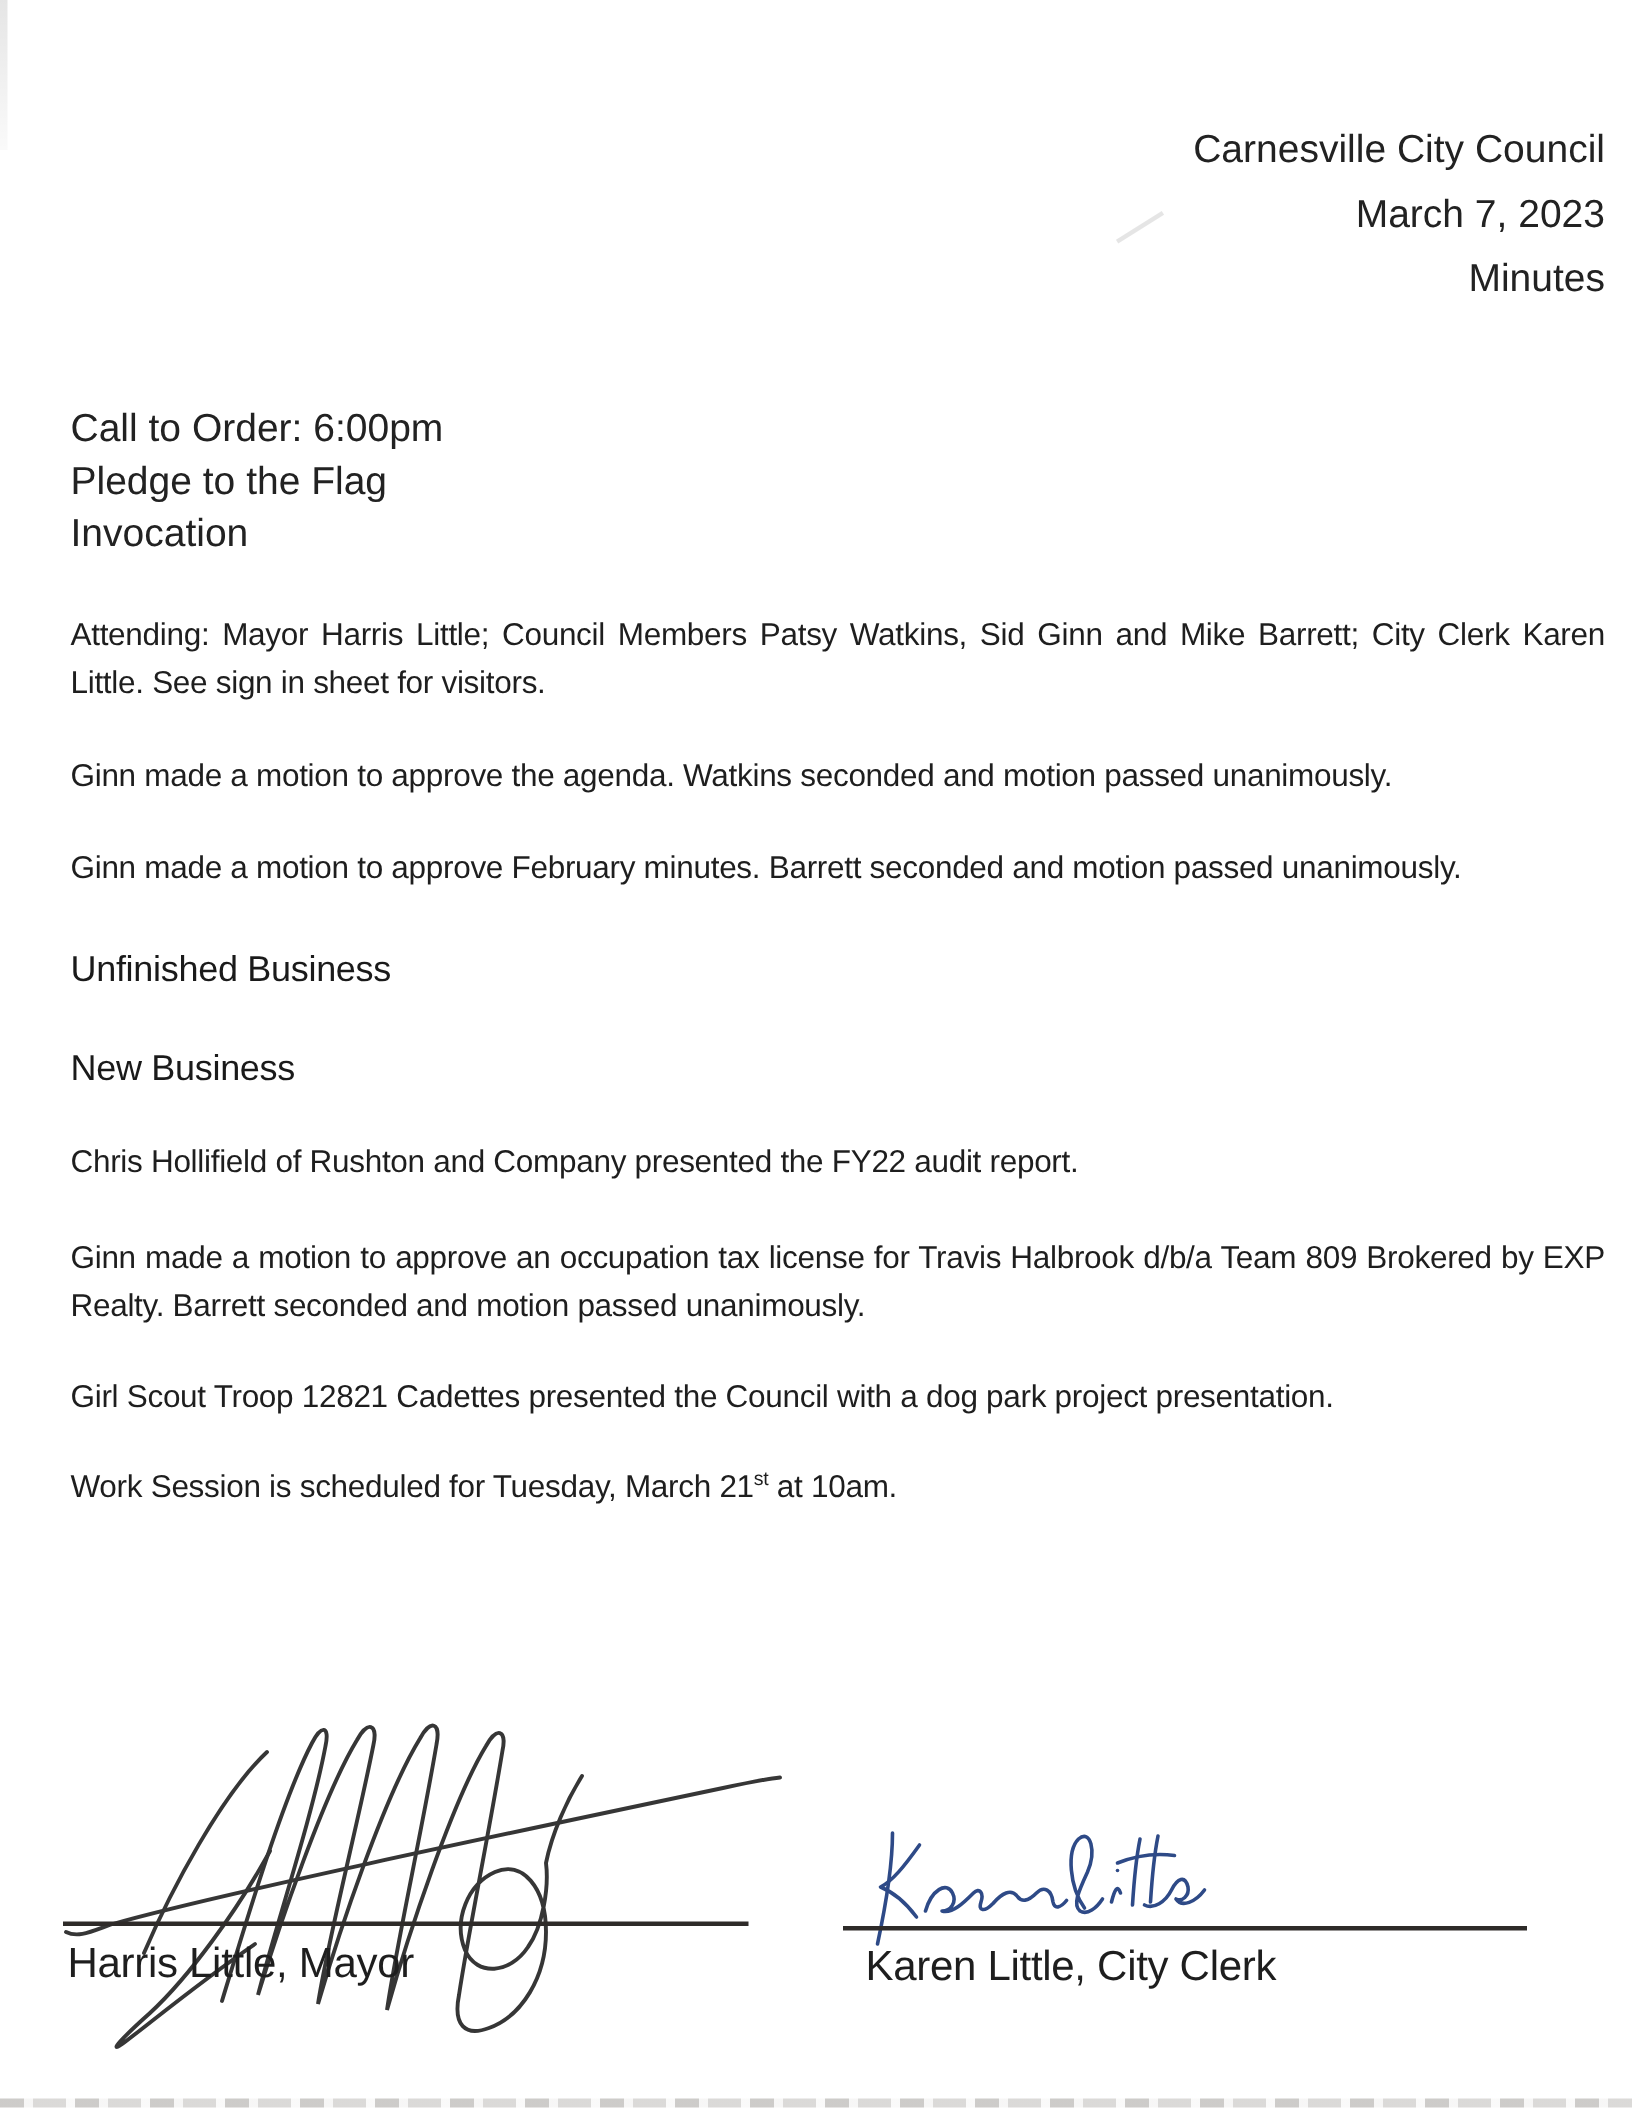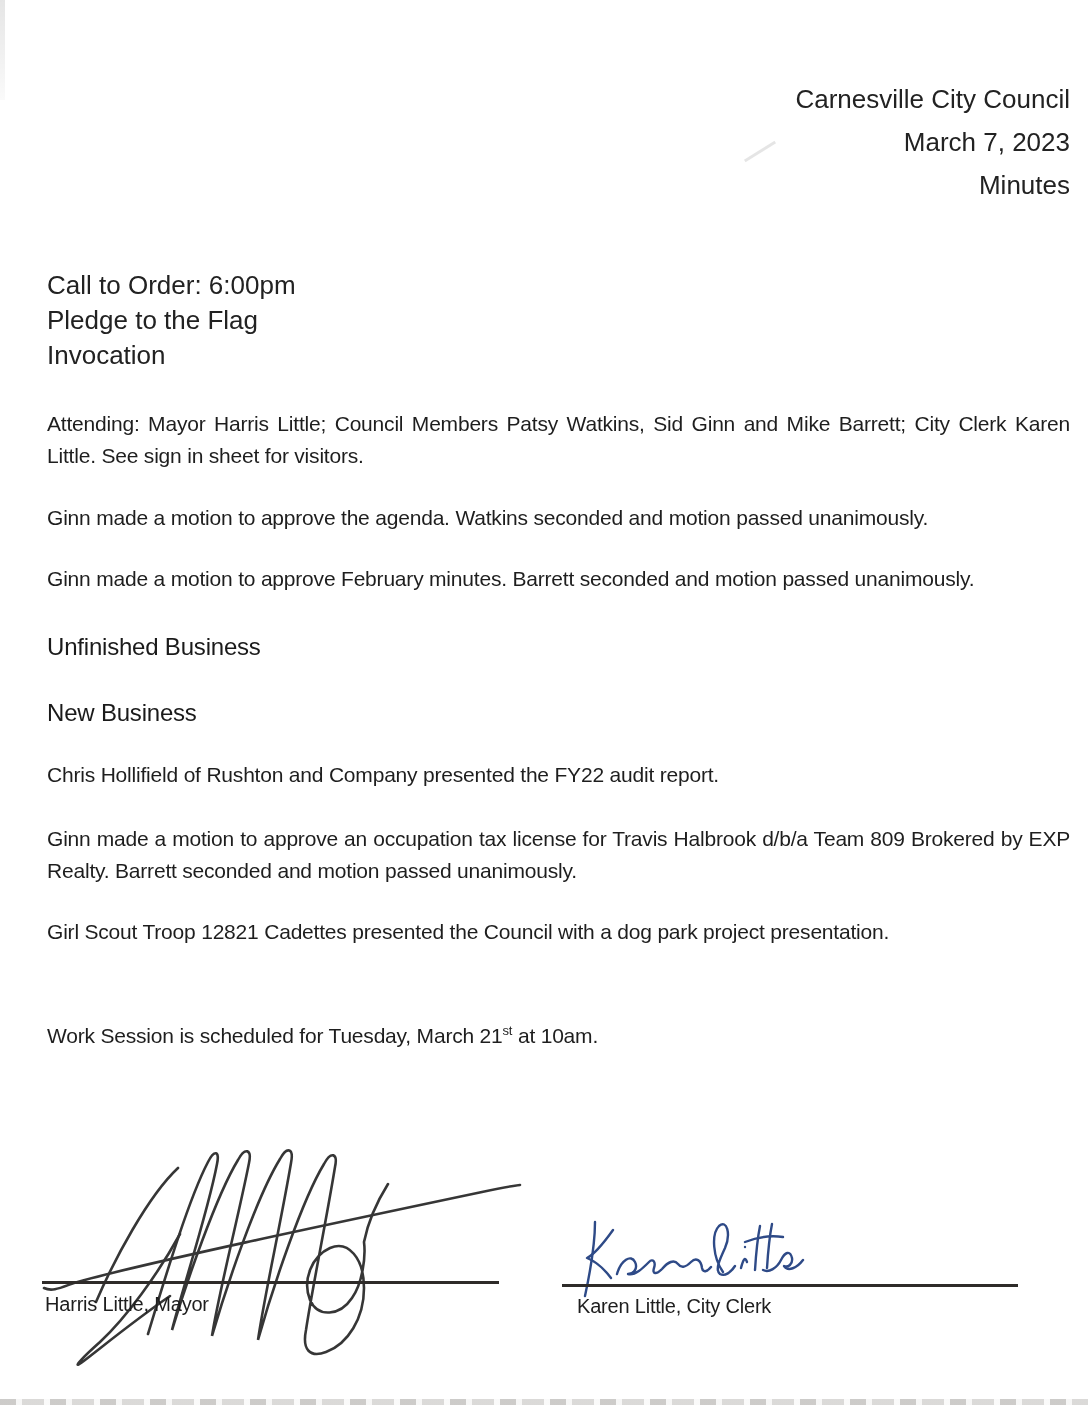--- a/index.html
+++ b/index.html
@@ -22,21 +22,21 @@
   .p{
     position:absolute;left:47px;width:1023px;margin:0;
     font-size:21px;line-height:31px;letter-spacing:-0.2px;color:#1e1e1e;
   }
   .justify{text-align:justify;line-height:32px;}
   .nowrap{white-space:nowrap;}
   .heading{font-size:24px;font-weight:400;letter-spacing:-0.2px;color:#1a1a1a;}
   sup.sst{font-size:13px;vertical-align:super;line-height:0;}
   .sig-line{position:absolute;height:3px;background:#2e2b29;}
   .sig-label{
-    position:absolute;margin:0;font-size:20px;letter-spacing:-0.2px;color:#1e1e1e;
+    position:absolute;margin:0;font-size:28px;letter-spacing:-0.2px;color:#1e1e1e;
   }
   .sig-svg{position:absolute;overflow:visible;}
   .artifact-left-edge{
     position:absolute;left:0;top:0;width:5px;height:100px;
     background:linear-gradient(180deg, rgba(0,0,0,0.10), rgba(0,0,0,0.02));
   }
   .artifact-title-smudge{
     position:absolute;left:742px;top:150px;width:36px;height:3px;
     background:rgba(0,0,0,0.10);transform:rotate(-32deg);
   }
@@ -76,21 +76,21 @@
   <p class="p heading" style="top:631px">Unfinished Business</p>
 
   <p class="p heading" style="top:697px">New Business</p>
 
   <p class="p" style="top:759px">Chris Hollifield of Rushton and Company presented the FY22 audit report.</p>
 
   <p class="p justify" style="top:823px">Ginn made a motion to approve an occupation tax license for Travis Halbrook d/b/a Team 809 Brokered by EXP Realty.  Barrett seconded and motion passed unanimously.</p>
 
   <p class="p" style="top:916px">Girl Scout Troop 12821 Cadettes presented the Council with a dog park project presentation.</p>
 
-  <p class="p" style="top:1020px"><span>Work Session is scheduled for Tuesday, March 21</span><sup class="sst">st</sup><span> at 10am.</span></p>
+  <p class="p" style="top:976px"><span>Work Session is scheduled for Tuesday, March 21</span><sup class="sst">st</sup><span> at 10am.</span></p>
 
 
   <svg class="sig-svg" style="left:30px;top:1138px" width="505" height="235" viewBox="0 0 505 235">
     <g fill="none" stroke="#262626" stroke-width="2.6" stroke-linecap="round" opacity="0.92">
 
       <path d="M 14 150 C 22 154, 30 150, 44 145 C 110 126, 300 86, 452 54 C 466 51, 480 48, 490 47"></path>
 
       <path d="M 66 164 C 84 122, 118 58, 148 30"></path>
 
       <path d="M 118 196 C 132 150, 158 62, 178 24 C 184 12, 190 12, 187 26

